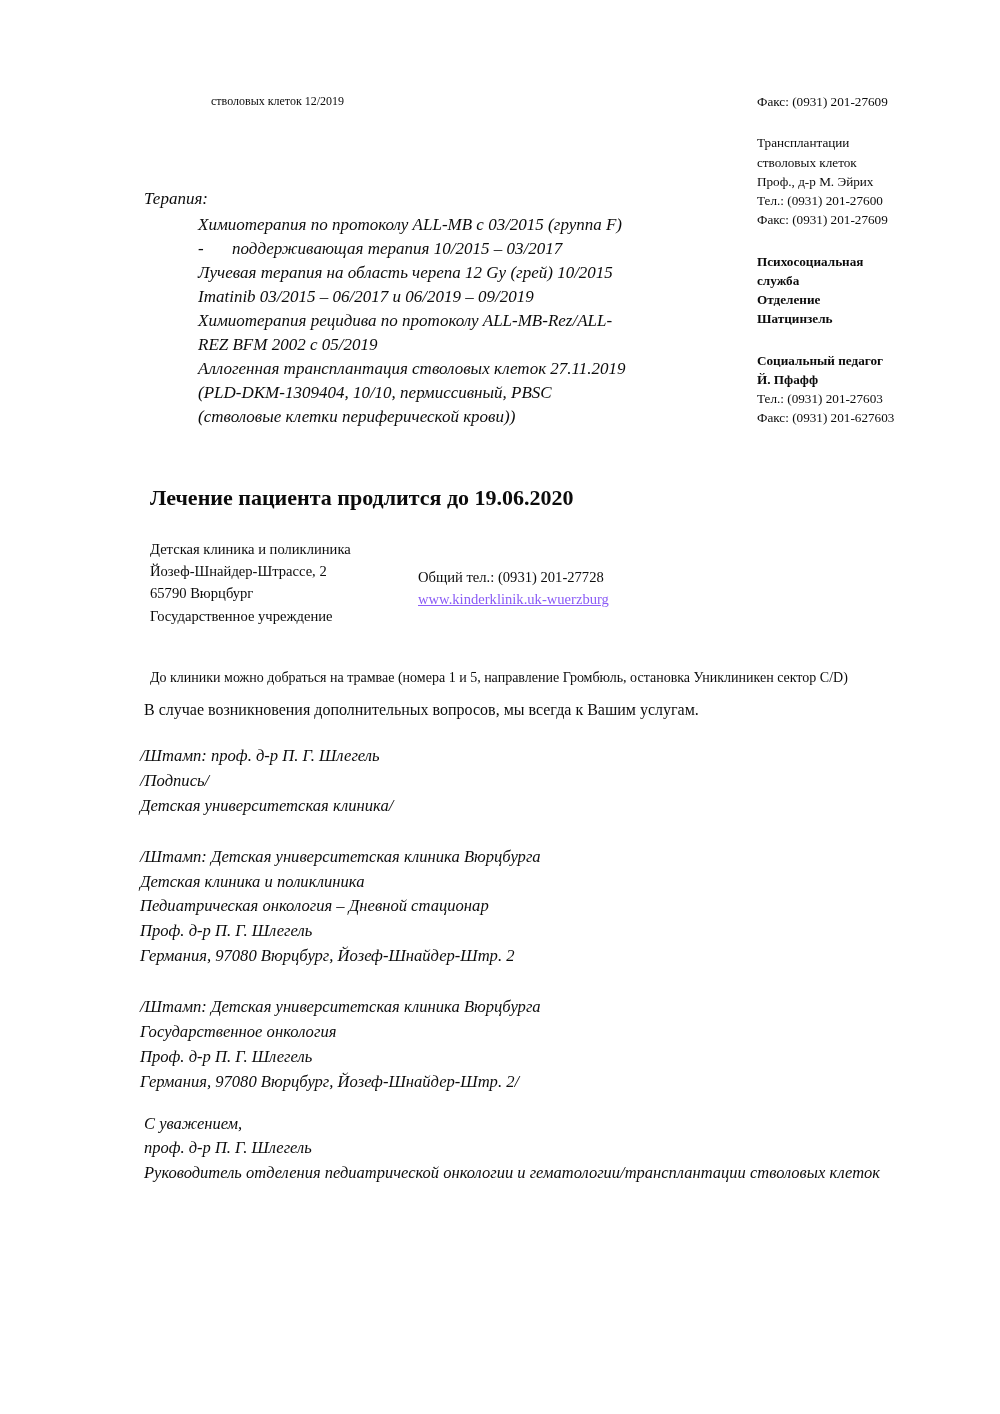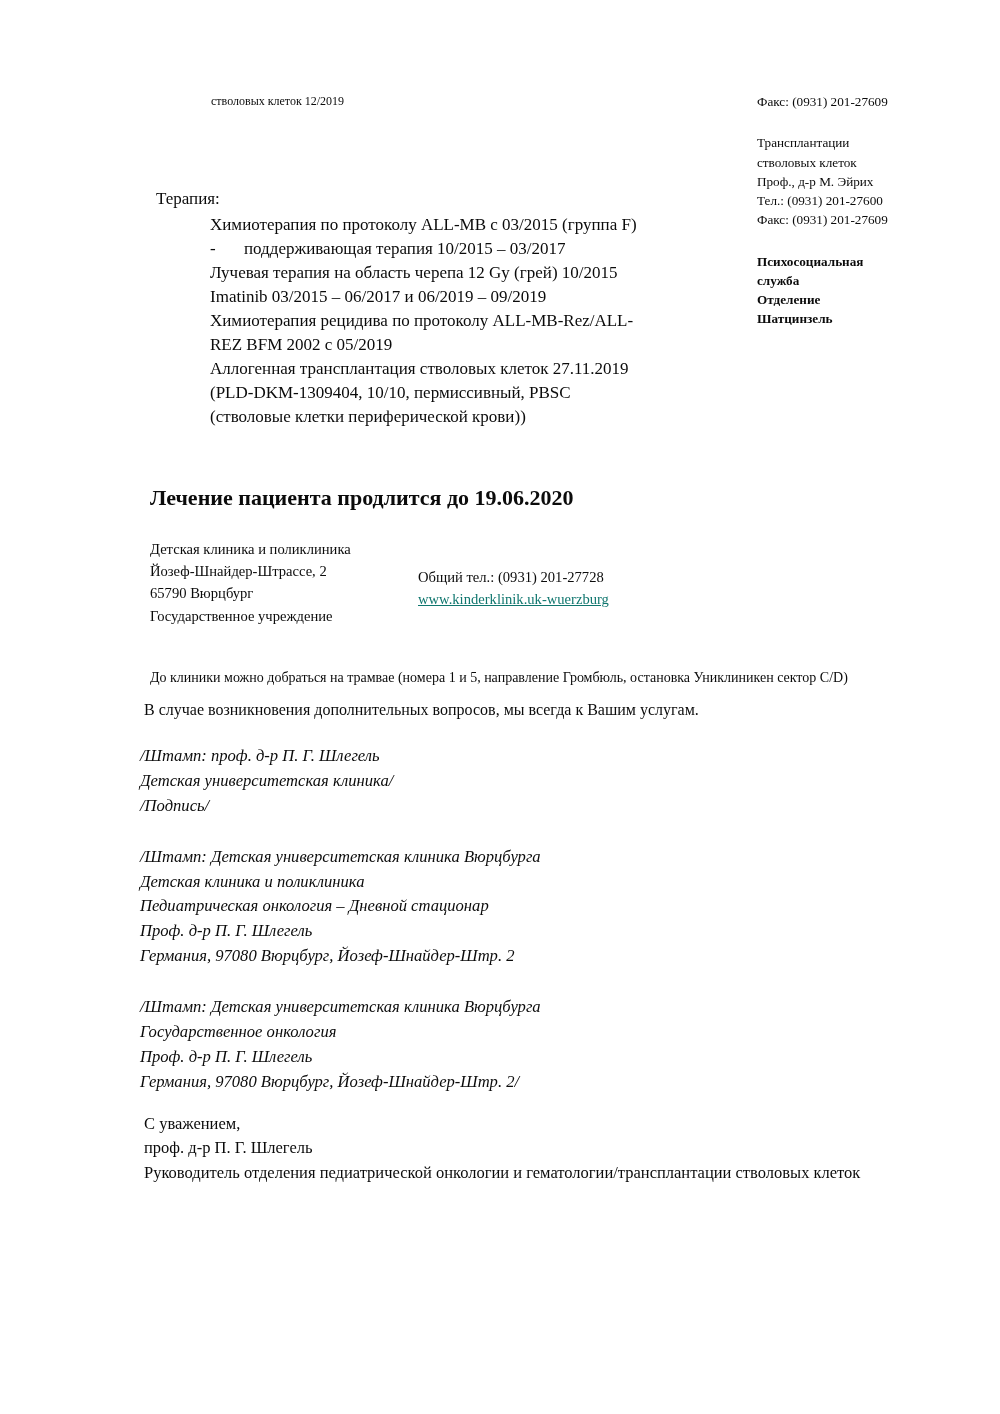--- a/index.html
+++ b/index.html
@@ -42,23 +42,24 @@
   }
   .sb-block { margin-bottom: 14px; }
   .sb-block:last-child { margin-bottom: 0; }
   .sb-block.gap-lg { margin-bottom: 22px; }
   .sb-line { white-space: nowrap; }
   .sb-line.bold { font-weight: bold; }
 
   
   .therapy {
     position: absolute;
-    left: 156px;
+    left: 144px;
     top: 188px;
     width: 620px;
+    font-style: italic;
   }
   .therapy-label {
     font-size: 17px;
     line-height: 1.3;
     margin-bottom: 3px;
   }
   .therapy-list {
     margin-left: 54px;
     font-size: 17px;
     line-height: 1.41;
@@ -90,21 +91,21 @@
     top: 538px;
     width: 560px;
     display: flex;
     font-size: 14.6px;
     line-height: 1.52;
   }
   .clinic-col-left { width: 268px; }
   .clinic-col-right { width: 290px; margin-top: 28px; }
   .clinic-line { white-space: nowrap; }
   .weblink {
-    color: #0f766e;
+    color: #8b5cf6;
     text-decoration: underline;
     white-space: nowrap;
     text-align: center;
   }
 
   
   .tram {
     position: absolute;
     left: 150px;
     top: 634px;
@@ -140,20 +141,21 @@
   .stamp-line { white-space: nowrap; }
 
   
   .closing {
     position: absolute;
     left: 144px;
     top: 1112px;
     width: 790px;
     font-size: 16.5px;
     line-height: 1.47;
+    font-style: italic;
   }
   .closing-line { white-space: nowrap; }
   .closing-line.wrap { white-space: normal; }
 </style>
 </head>
 <body>
 
 <div class="page">
 
   <div class="cont-header">стволовых клеток 12/2019</div>
@@ -172,20 +174,26 @@
       <div class="sb-line">Факс: (0931) 201-27609</div>
     </div>
 
     <div class="sb-block gap-lg">
       <div class="sb-line bold">Психосоциальная</div>
       <div class="sb-line bold">служба</div>
       <div class="sb-line bold">Отделение</div>
       <div class="sb-line bold">Шатцинзель</div>
     </div>
 
+    <div class="sb-block">
+      <div class="sb-line bold">Социальный педагог</div>
+      <div class="sb-line bold">Й. Пфафф</div>
+      <div class="sb-line">Тел.: (0931) 201-27603</div>
+      <div class="sb-line">Факс: (0931) 201-627603</div>
+    </div>
 
   </div>
 
   <div class="therapy">
     <div class="therapy-label">Терапия:</div>
     <div class="therapy-list">
       <div class="therapy-line">Химиотерапия по протоколу ALL-MB с 03/2015 (группа F)</div>
       <div class="therapy-line sub">
         <span class="dash">-</span>
         <span>поддерживающая терапия 10/2015 – 03/2017</span>
@@ -216,22 +224,22 @@
   </div>
 
   <div class="tram">До клиники можно добраться на трамвае (номера 1 и 5, направление Громбюль, остановка Униклиникен сектор C/D)</div>
 
   <div class="questions">В случае возникновения дополнительных вопросов, мы всегда к Вашим услугам.</div>
 
   <div class="stamps">
 
     <div class="stamp-block">
       <div class="stamp-line">/Штамп: проф. д-р П. Г. Шлегель</div>
+      <div class="stamp-line">/Подпись/</div>
       <div class="stamp-line">Детская университетская клиника/</div>
-      <div class="stamp-line">/Подпись/</div>
     </div>
 
     <div class="stamp-block">
       <div class="stamp-line">/Штамп: Детская университетская клиника Вюрцбурга</div>
       <div class="stamp-line">Детская клиника и поликлиника</div>
       <div class="stamp-line">Педиатрическая онкология – Дневной стационар</div>
       <div class="stamp-line">Проф. д-р П. Г. Шлегель</div>
       <div class="stamp-line">Германия, 97080 Вюрцбург, Йозеф-Шнайдер-Штр. 2</div>
     </div>
 

